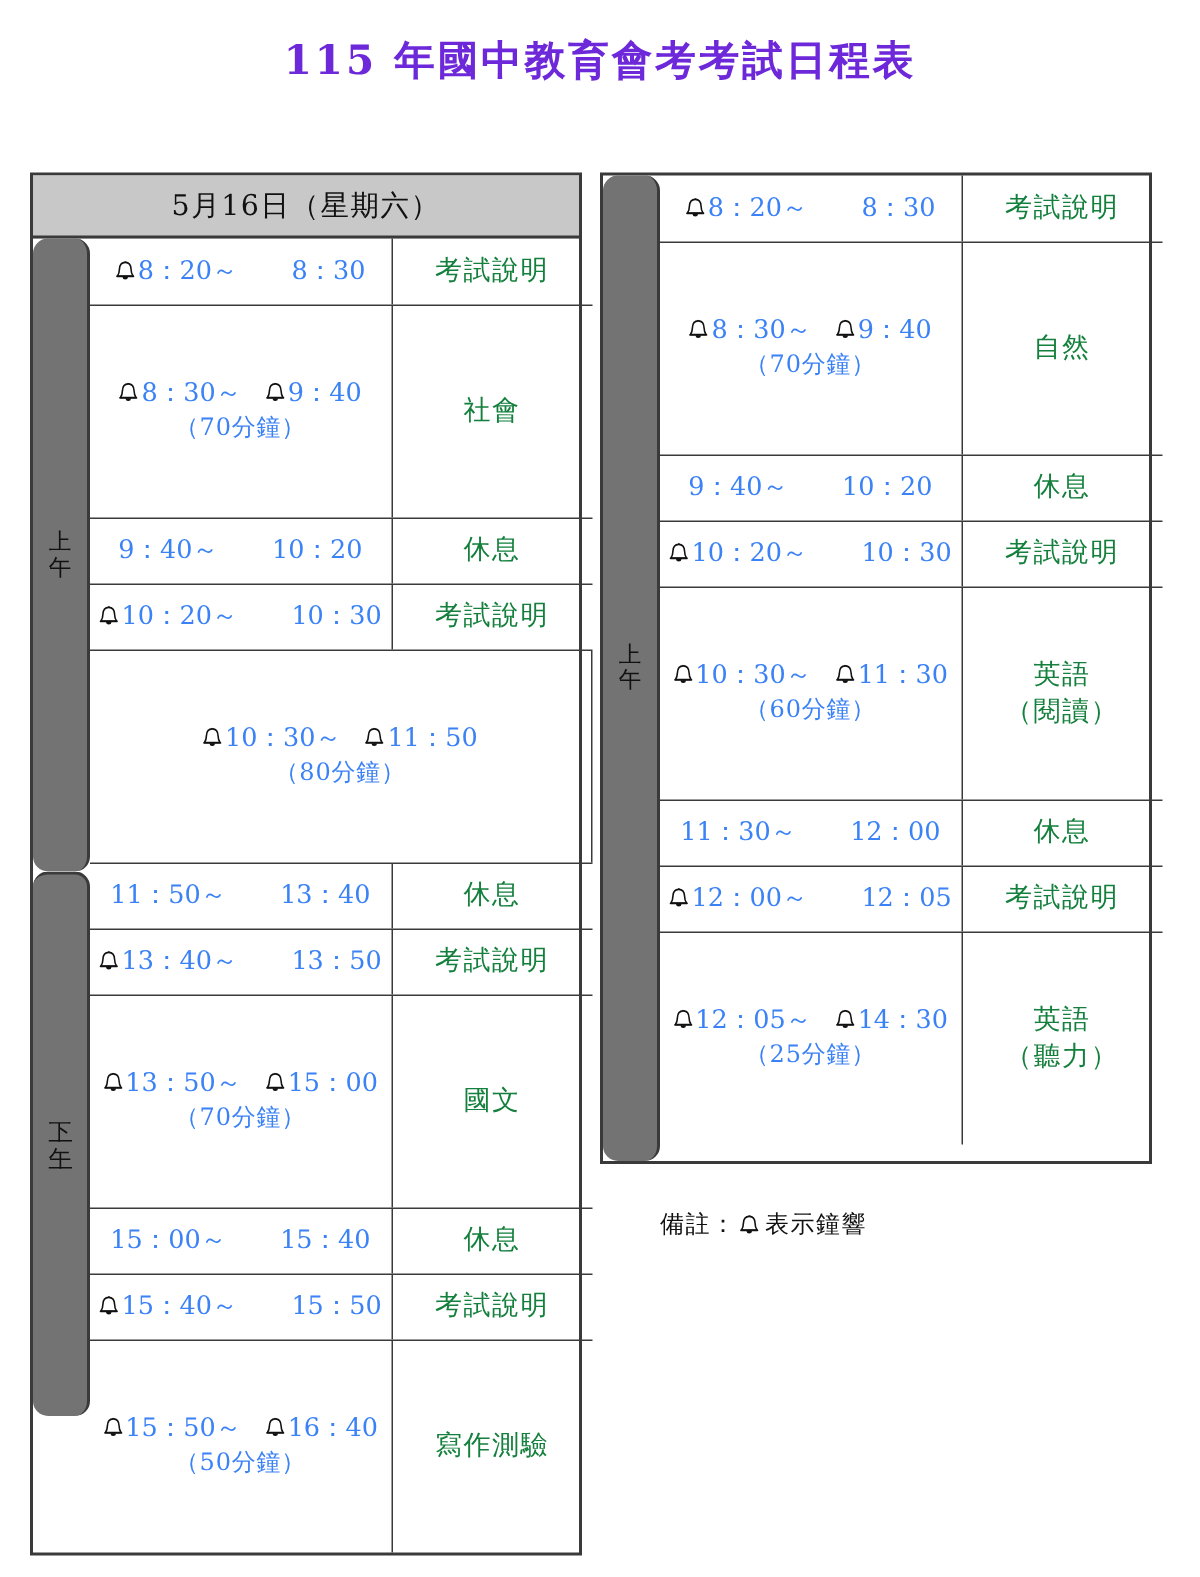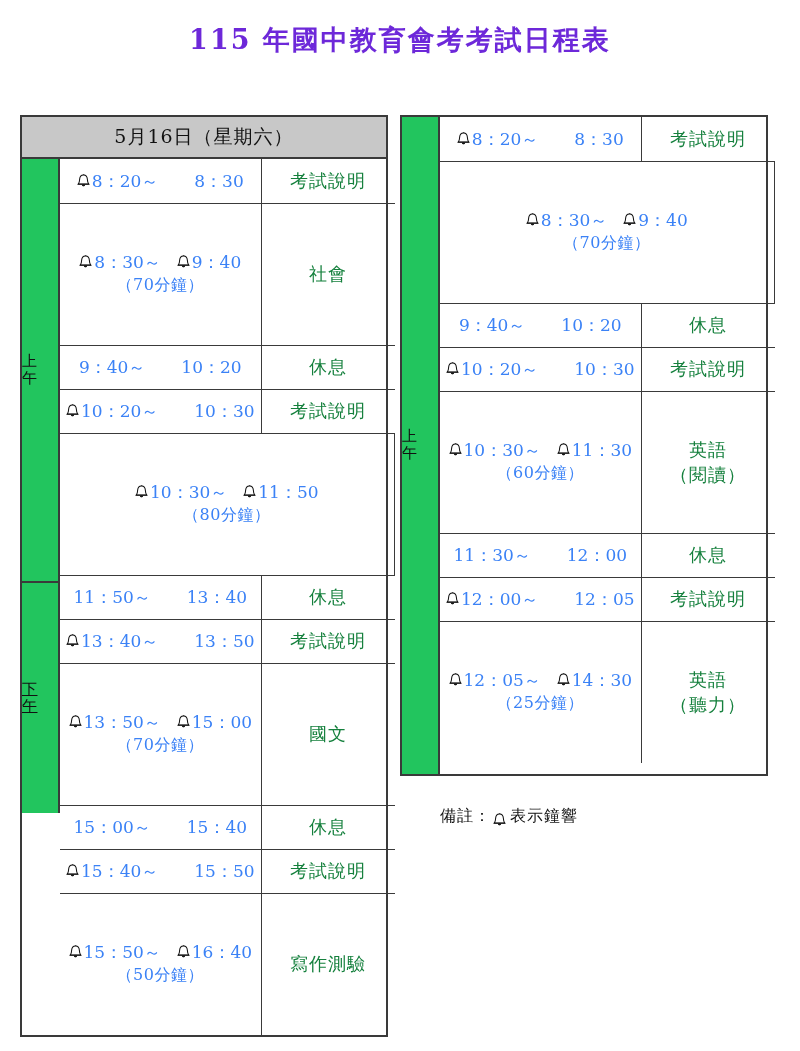--- a/index.html
+++ b/index.html
@@ -58,29 +58,30 @@
   
   .period-col {
     box-sizing: border-box;
     width: 38px;
     flex: 0 0 38px;
     display: flex;
     flex-direction: column;
   }
   .period-cell {
     box-sizing: border-box;
-    background: #22c55e;
+    background: #737373;
     border-right: 2px solid #3a3a3a;
     display: flex;
     align-items: center;
-    justify-content: flex-start;
+    justify-content: center;
     font-size: 15px;
     line-height: 1.15;
     color: #111111;
     letter-spacing: 0.5px;
+    border-radius: 10px;
   }
   .period-cell + .period-cell { border-top: 2px solid #3a3a3a; }
   .period-cell .vtext {
     display: block;
     width: 1em;
     text-align: center;
     word-break: break-all;
   }
 
   
@@ -159,40 +160,40 @@
 
   
   .footnote {
     position: absolute;
     left: 440px;
     top: 806px;
     font-size: 16px;
     letter-spacing: 1px;
     color: #111111;
     display: flex;
-    align-items: flex-end;
+    align-items: center;
     white-space: nowrap;
   }
   .footnote .bell-icon { margin: 0 4px 0 2px; }
 </style>
 </head>
 <body>
 
 <div class="page-title">115 年國中教育會考考試日程表</div>
 
 <div class="sched-table" id="table-sat">
     <div class="day-header">
       <span>5月16日（星期六）</span>
     </div>
     <div class="body-rows">
       <div class="period-col">
         <div class="period-cell" style="height: 422px;">
           <span class="vtext">上午</span>
         </div>
-        <div class="period-cell" style="height: 232px; text-decoration: underline;">
+        <div class="period-cell" style="height: 363px; text-decoration: underline;">
           <span class="vtext">下午</span>
         </div>
       </div>
       <div class="rows-col">
         <div class="srow row-short">
           <div class="time-cell">
             <div class="time-line">
               <span class="seg">
                 <span class="bell-icon">
                   <svg viewBox="0 0 13 14" xmlns="http://www.w3.org/2000/svg">
@@ -532,20 +533,23 @@
                     <path d="M6.5 1.2 C6.5 0.6 6.1 0.4 6.1 0.4 M6.5 1.2 C6.9 0.6 6.9 0.4 6.9 0.4" stroke="#111" stroke-width="0.9" fill="none"></path>
                     <path d="M6.5 0.9 C4.0 0.9 2.7 3.0 2.6 5.6 C2.55 7.9 1.9 9.2 1.3 10.0 L11.7 10.0 C11.1 9.2 10.45 7.9 10.4 5.6 C10.3 3.0 9.0 0.9 6.5 0.9 Z" stroke="#111" stroke-width="1.05" fill="#fff" stroke-linejoin="round"></path>
                     <path d="M1.0 10.25 L12.0 10.25" stroke="#111" stroke-width="1.1" stroke-linecap="round"></path>
                     <path d="M5.2 11.0 C5.2 12.2 7.8 12.2 7.8 11.0 Z" stroke="#111" stroke-width="0.9" fill="#111"></path>
                   </svg>
                 </span>
                 <span>9：40</span>
               </span>
             </div>
             <div class="duration">（70分鐘）</div>
+          </div>
+          <div class="subject-cell">
+            <div>自然</div>
           </div>
         </div>
         <div class="srow row-short">
           <div class="time-cell">
             <div class="time-line">
               <span class="seg">
                 <span>9：40</span>
                 <span class="tilde">～</span>
               </span>
               <span class="gap-wide"></span>

